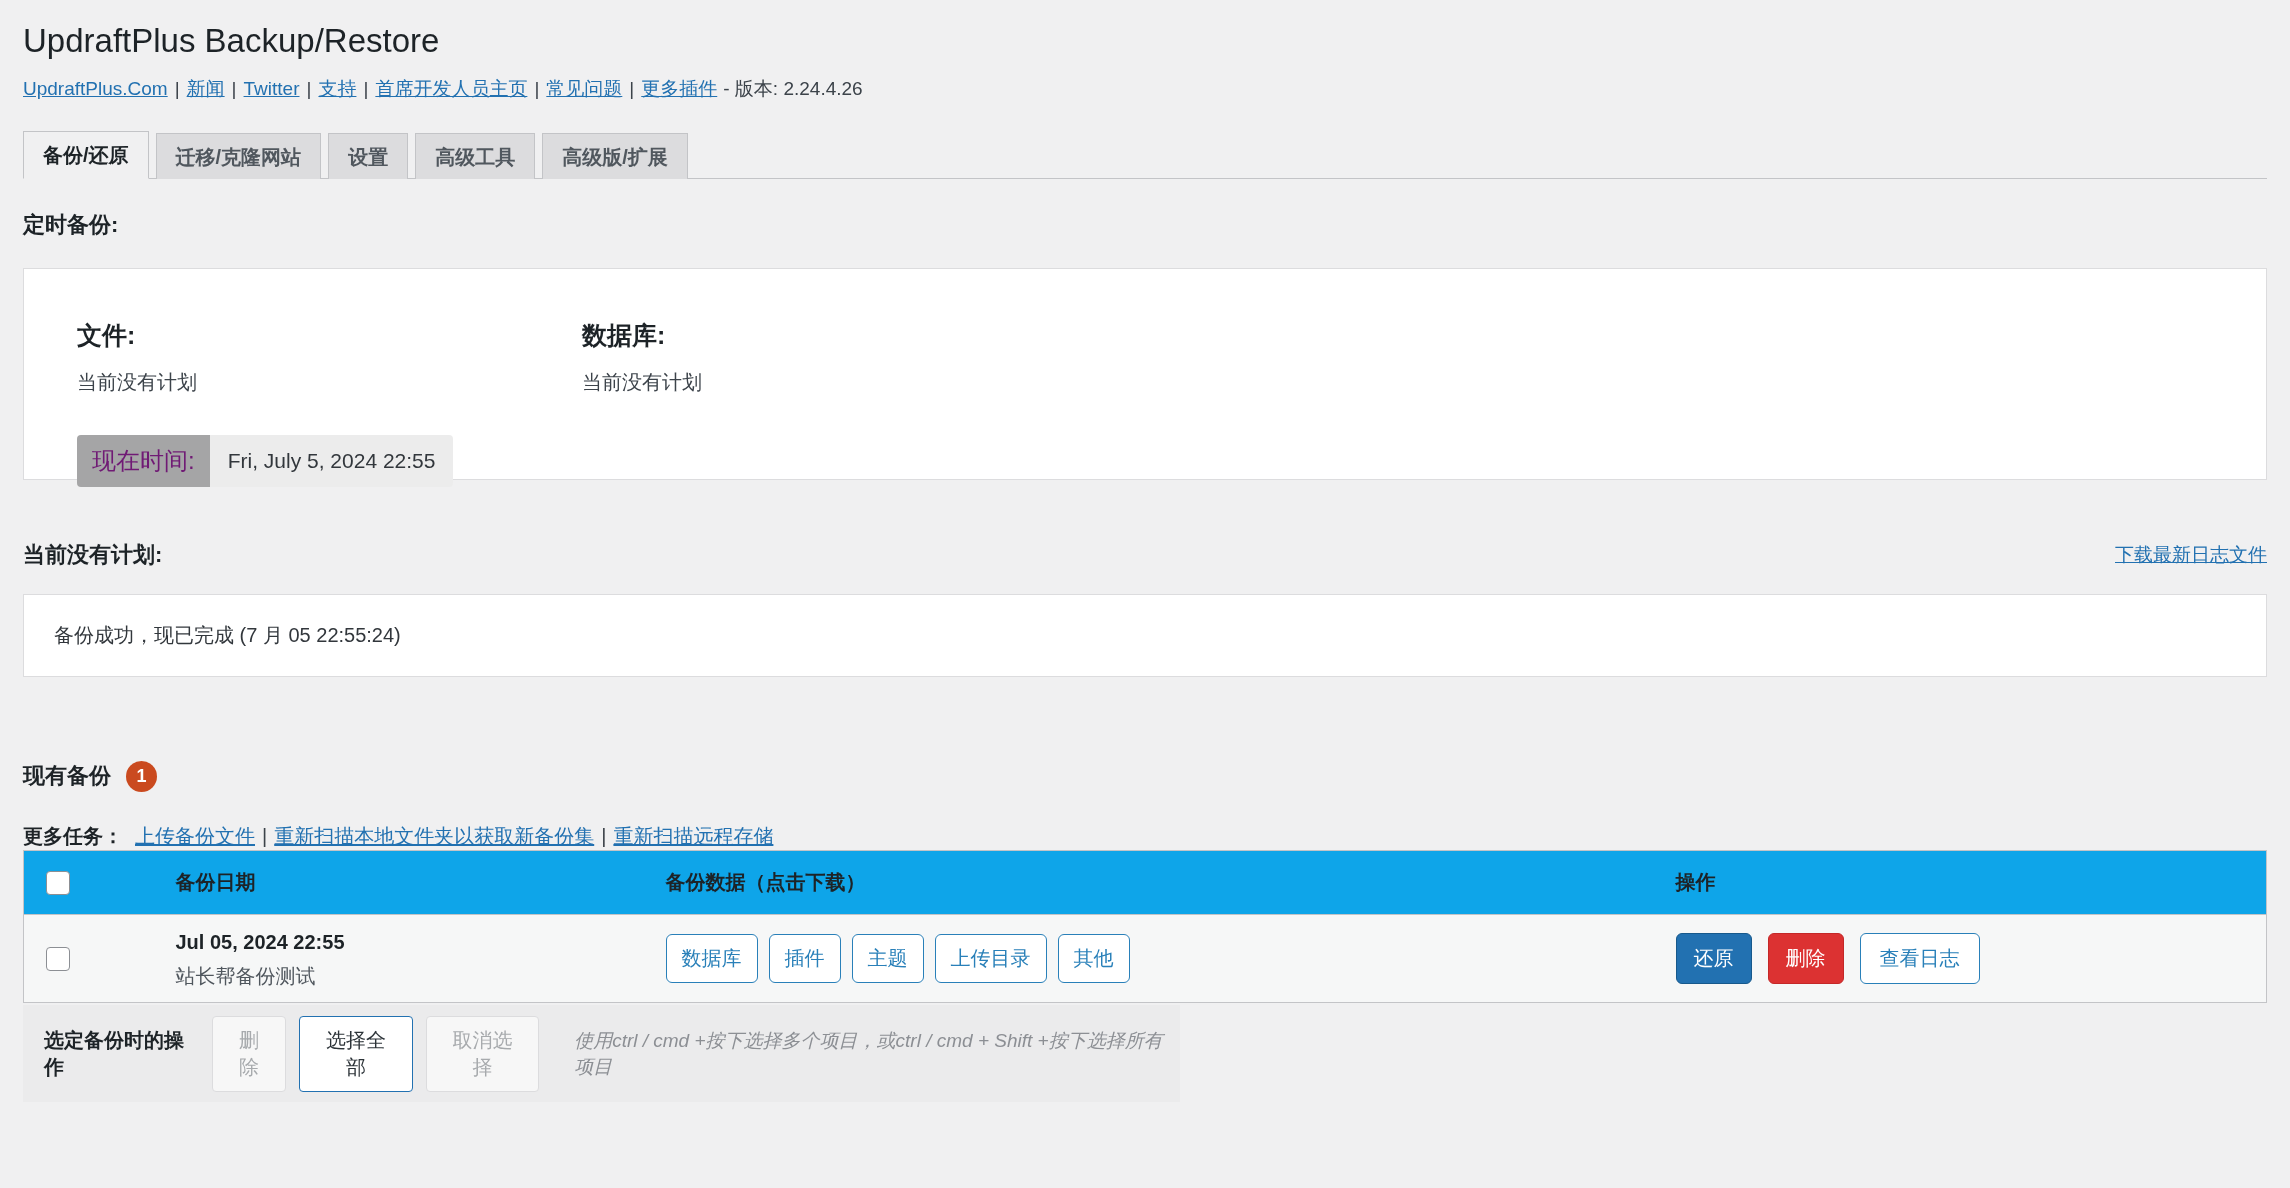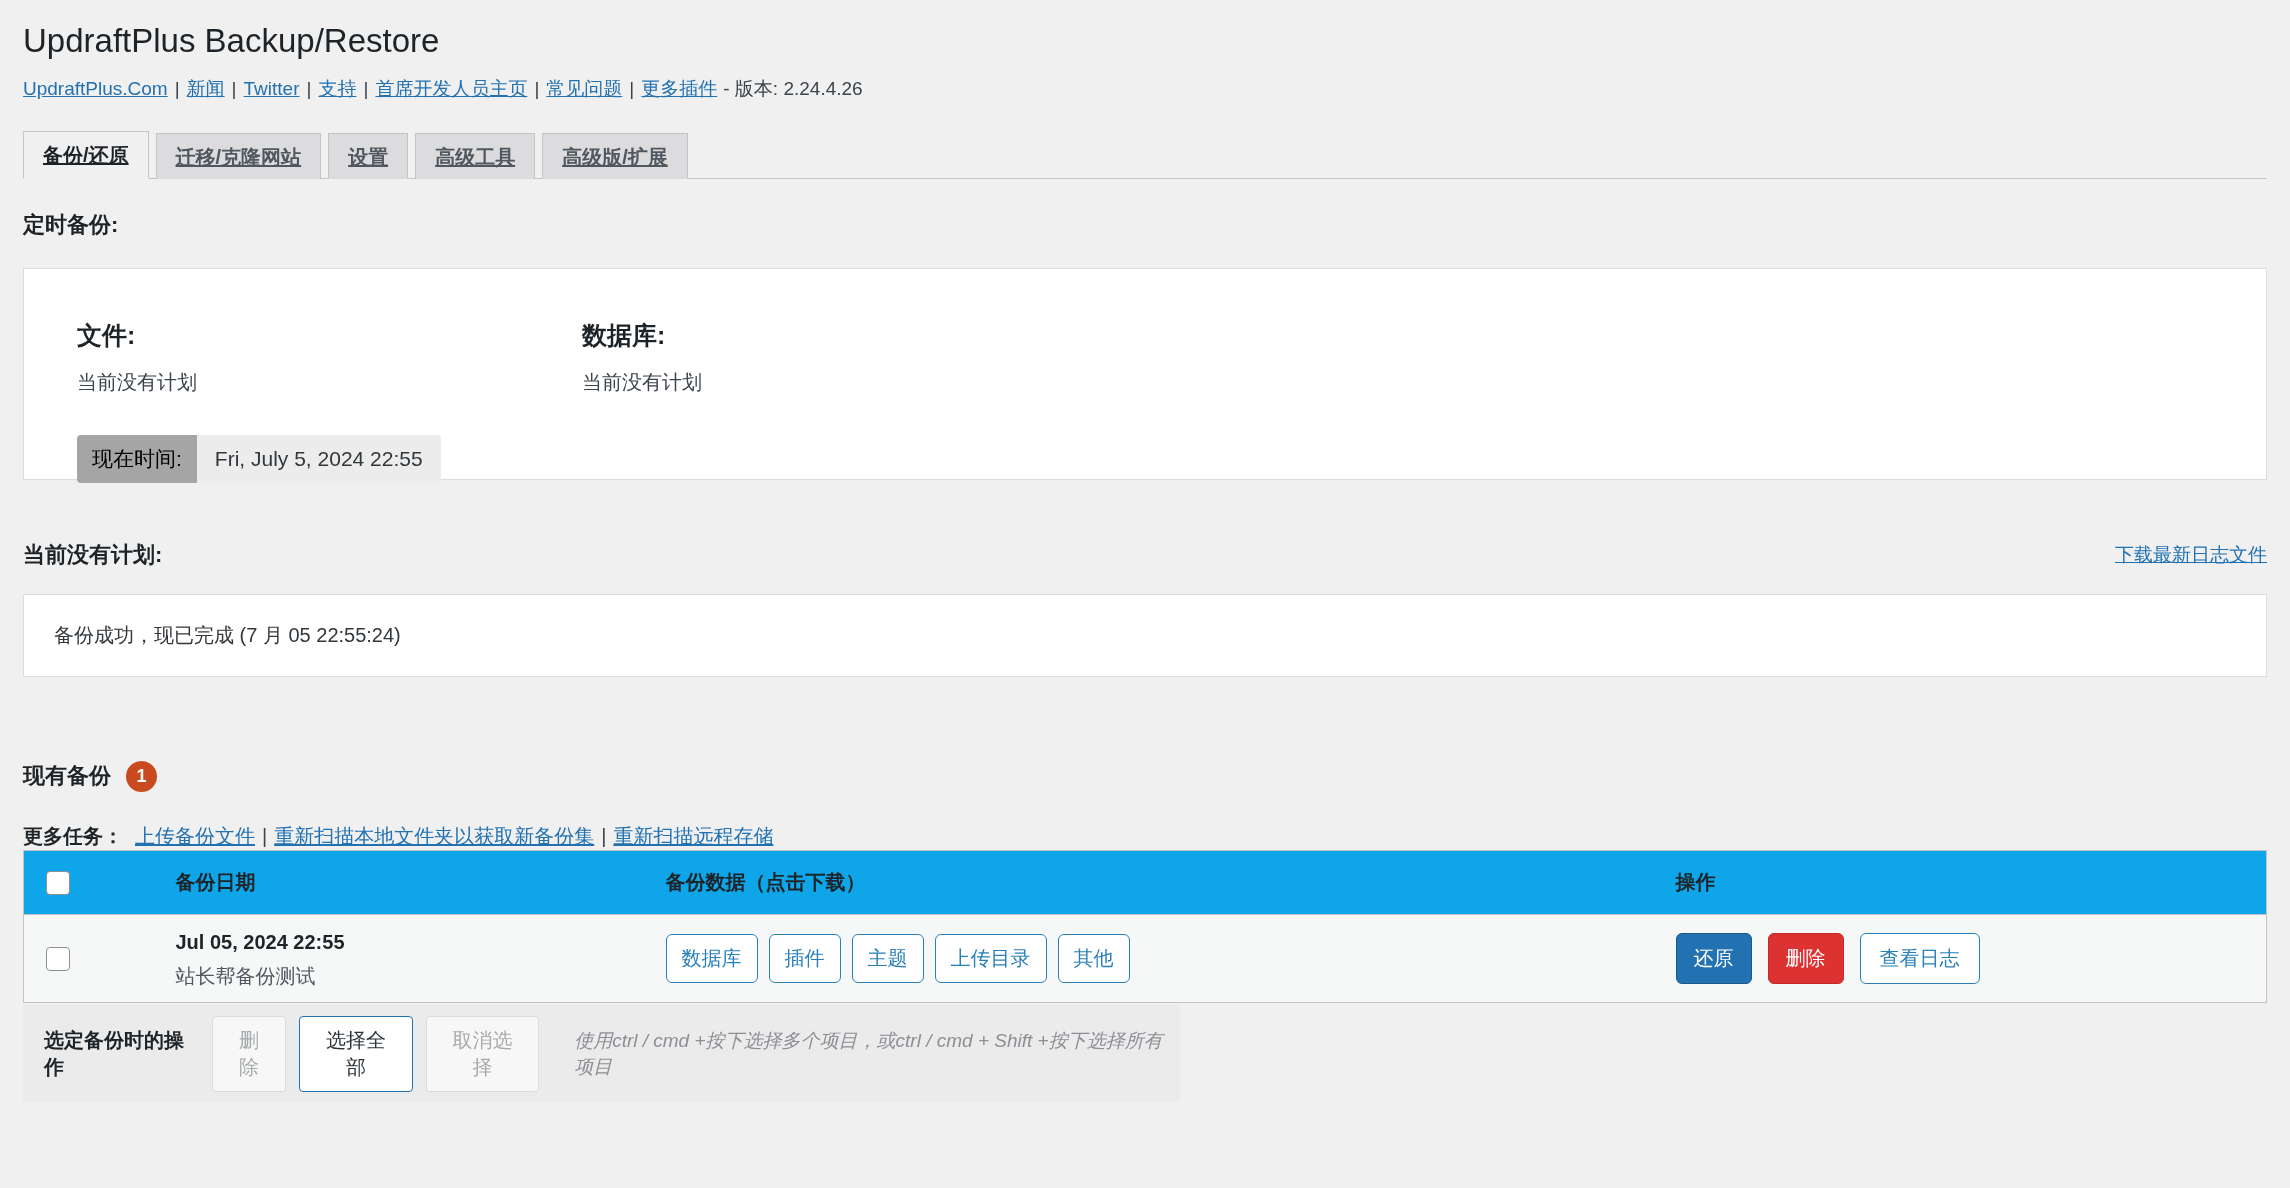--- a/index.html
+++ b/index.html
@@ -18,21 +18,21 @@
   .links-row a { color:#2271b1; text-decoration:underline; cursor:pointer; }
   .sep { margin:0 7px; color:#3c434a; }
   .version { color:#3c434a; margin-left:6px; }
 
   
   .nav-tab-wrapper { margin-top:29px; border-bottom:1px solid #c3c4c7; padding-left:0; }
   .nav-tab {
     display:inline-block; padding:12px 19px 11px; margin:0 7px -1px 0;
     font-size:20px; font-weight:700; line-height:1.1;
     background:#dcdcde; border:1px solid #c3c4c7; border-bottom:none;
-    color:#50575e; cursor:pointer; vertical-align:bottom;text-decoration:underline;
+    color:#50575e; cursor:pointer; vertical-align:bottom;
   }
   .nav-tab.active {
     background:#f0f0f1; color:#1d2327;
     border-bottom:1px solid #f0f0f1; padding-bottom:12px;
   }
 
   
   .h2 { font-size:22px; font-weight:700; color:#1d2327; line-height:1.2; }
 
   
@@ -41,21 +41,21 @@
     margin-top:29px; background:#fff; border:1px solid #dcdcde;
     height:212px; display:flex;
   }
   .sched-left { width:1127px; padding:50px 0 0 53px; }
   .sched-cols { display:flex; }
   .sched-col { width:505px; }
   .sched-label { font-size:25px; font-weight:700; color:#1d2327; }
   .sched-status { font-size:20px; color:#3c434a; margin-top:17px; }
   .time-badge { margin-top:39px; display:inline-flex; align-items:stretch; }
   .time-label {
-    background:#a5a5a6; color:#000000; font-size:21px;
+    background:#a5a5a6; color:#701a75; font-size:24px;
     padding:10px 15px; border-radius:4px 0 0 4px; display:flex; align-items:center;
   }
   .time-value {
     background:#ececec; color:#32373c; font-size:21px;
     padding:10px 18px; border-radius:0 4px 4px 0; display:flex; align-items:center;
   }
   .sched-right {
     flex:1; border-left:1px solid #e8e8e8;
     display:flex; flex-direction:column; align-items:center; padding-top:47px;
   }

